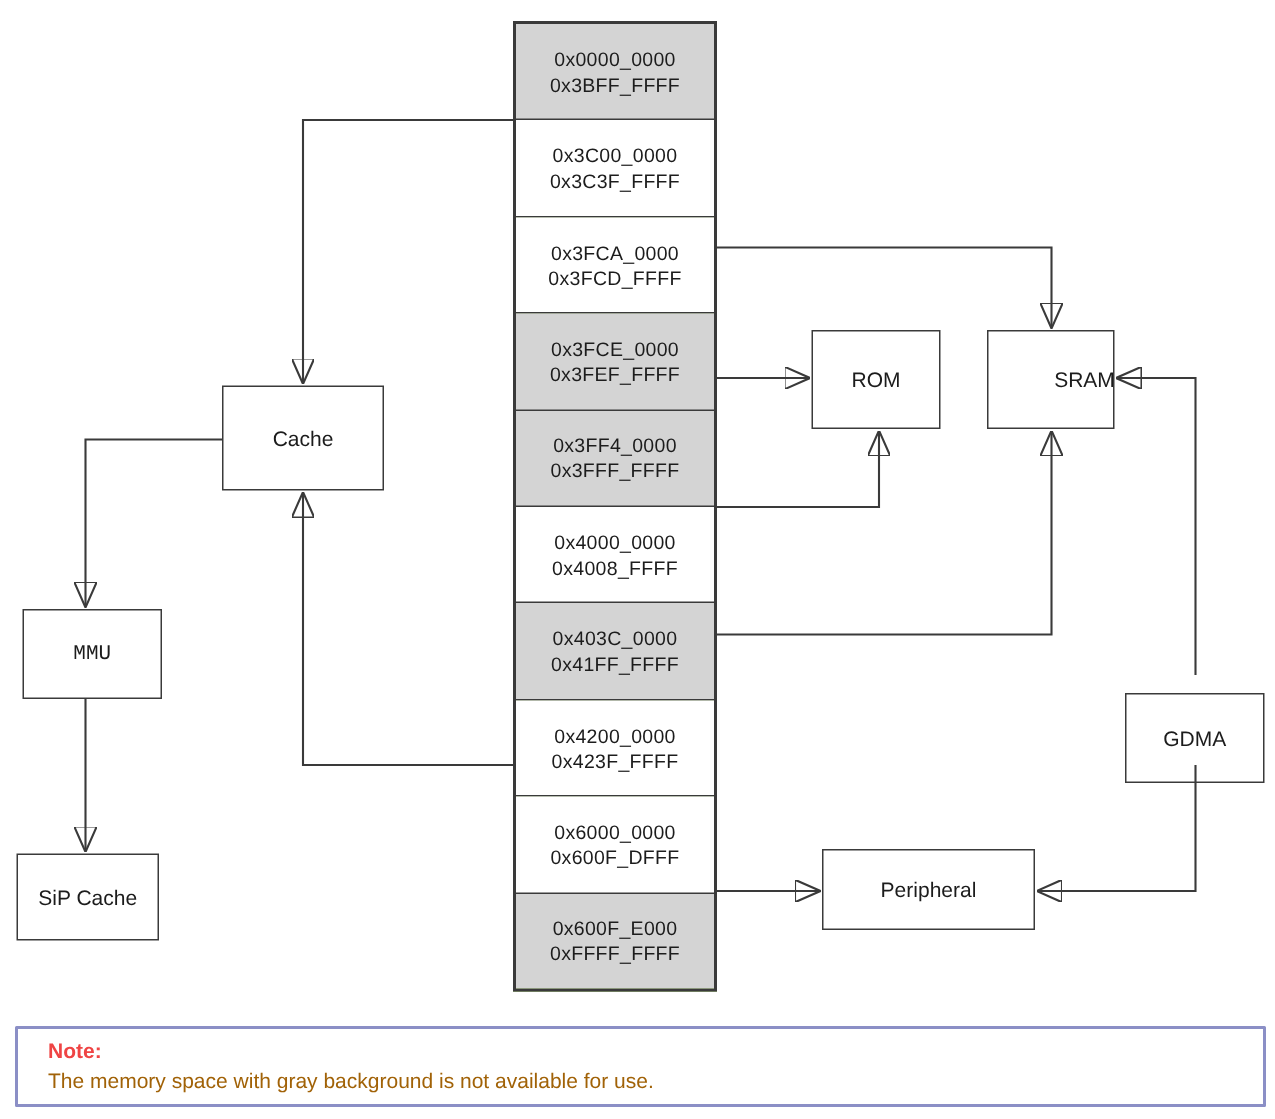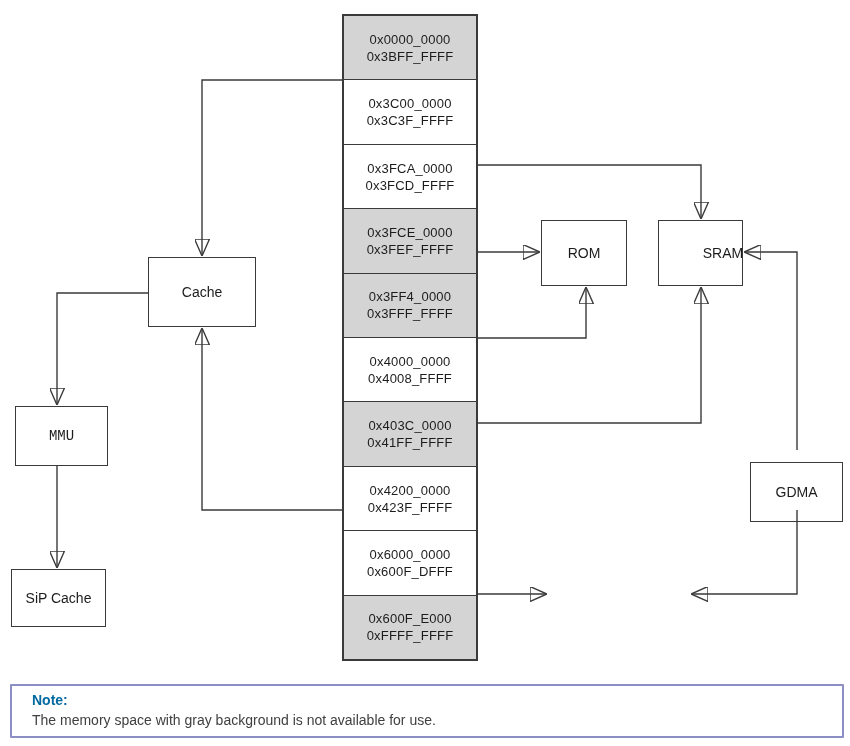--- a/index.html
+++ b/index.html
@@ -76,26 +76,26 @@
     width: 834px; height: 54px;
     box-sizing: border-box;
     border: 2px solid var(--note-border, #8b8fc6);
     border-radius: 1px;
     background: #ffffff;
     padding: 6px 20px 0 20px;
   }
   .note-title {
     font-weight: bold;
     font-size: 14px;
-    color: #0369a1;
+    color: #ef4444;
     margin-bottom: 4px;
   }
   .note-body {
     font-size: 14px;
-    color: #404040;
+    color: #a16207;
   }
 </style>
 </head>
 <body>
 
 <div id="canvas">
 
   <div class="mem-column">
       <div class="mem-cell gray">
         <div>0x0000_0000</div>
@@ -150,20 +150,23 @@
   </div>
   <div class="block rom">
     <span>ROM</span>
   </div>
   <div class="block sram">
     <span>SRAM</span>
   </div>
   <div class="block gdma">
     <span>GDMA</span>
   </div>
+  <div class="block peripheral">
+    <span>Peripheral</span>
+  </div>
 
   <svg class="arrows" viewBox="0 0 850 746">
     <defs>
       <marker id="ah" markerUnits="userSpaceOnUse" markerWidth="17" markerHeight="15" refX="16" refY="7.5" orient="auto">
         <path d="M0,0 L17,7.5 L0,15 Z" fill="#0a0a0a" stroke="none"></path>
       </marker>
     </defs>
     <path d="M342,80 L202,80 L202,255" marker-end="url(#ah)"></path>
     <path d="M148,293 L57,293 L57,404" marker-end="url(#ah)"></path>
     <path d="M57,466 L57,567" marker-end="url(#ah)"></path>

